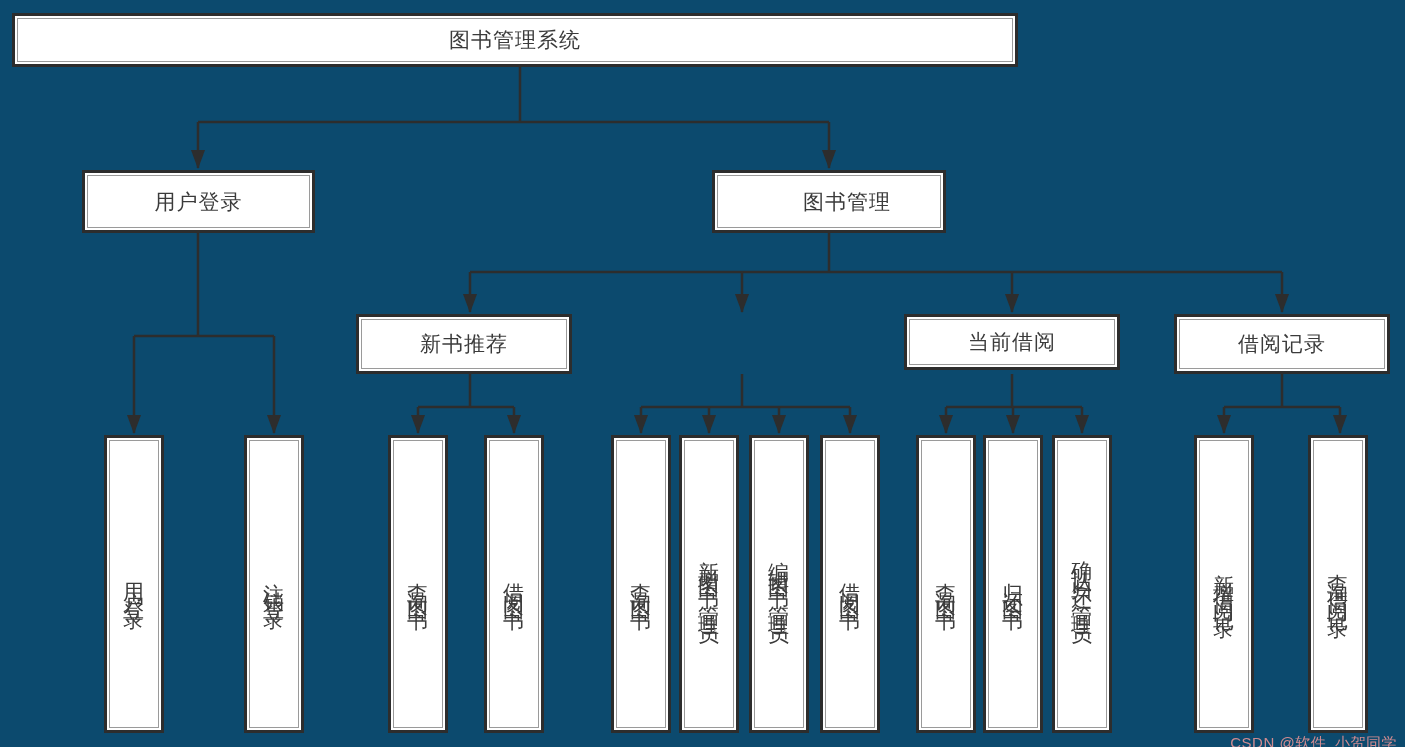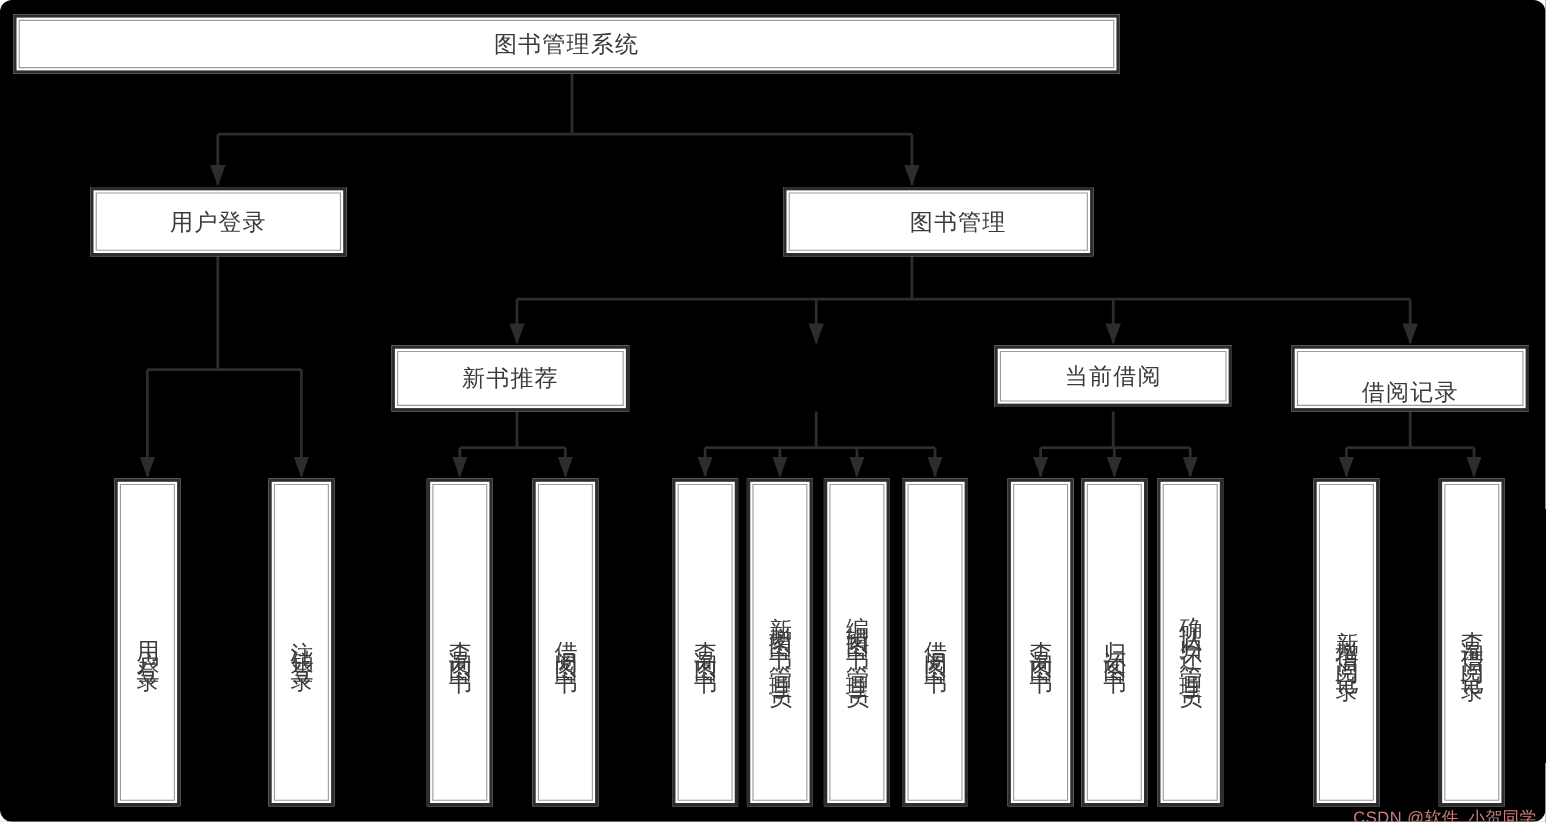--- a/index.html
+++ b/index.html
@@ -1,22 +1,21 @@
 <!DOCTYPE html>
 <html><head>
 <meta charset="utf-8">
 <style>
   html,body{margin:0;padding:0;background:#ffffff;}
   #canvas{
     position:relative;
     width:1405px;height:747px;
-    background:#000000;
+    background:#0c4a6e;
     font-family:"Liberation Sans","DejaVu Sans",sans-serif;
     overflow:hidden;
-    border-radius:11px;
   }
   #wires{position:absolute;left:0;top:0;width:1405px;height:747px;}
   .node{
     position:absolute;
     box-sizing:border-box;
     background:#ffffff;
     border:3px solid #2d2d2d;
     box-shadow:inset 0 0 0 2px #ffffff, inset 0 0 0 3px #9a9a9a;
     display:flex;align-items:center;justify-content:center;
     color:#3b3b3b;
@@ -88,31 +87,31 @@
     </g>
   </svg>
 
   <div class="node hbox" style="left:12px;top:13px;width:1006px;height:54px;">
     <span>图书管理系统</span>
   </div>
 
   <div class="node hbox" style="left:82px;top:170px;width:233px;height:63px;">
     <span>用户登录</span>
   </div>
-  <div class="node hbox" style="left:712px;top:170px;width:282px;height:63px;padding-left:36px;">
+  <div class="node hbox" style="left:712px;top:170px;width:234px;height:63px;padding-left:36px;">
     <span>图书管理</span>
   </div>
 
   <div class="node hbox" style="left:356px;top:314px;width:216px;height:60px;">
     <span>新书推荐</span>
   </div>
   <div class="node hbox" style="left:904px;top:314px;width:216px;height:56px;">
     <span>当前借阅</span>
   </div>
-  <div class="node hbox" style="left:1174px;top:314px;width:216px;height:60px;align-items:flex-end;">
+  <div class="node hbox" style="left:1174px;top:314px;width:216px;height:60px;">
     <span>借阅记录</span>
   </div>
 
   <div class="node vbox" style="left:104px;">
     <span class="vtext">用户登录</span>
   </div>
   <div class="node vbox" style="left:244px;">
     <span class="vtext">注销登录</span>
   </div>
 

